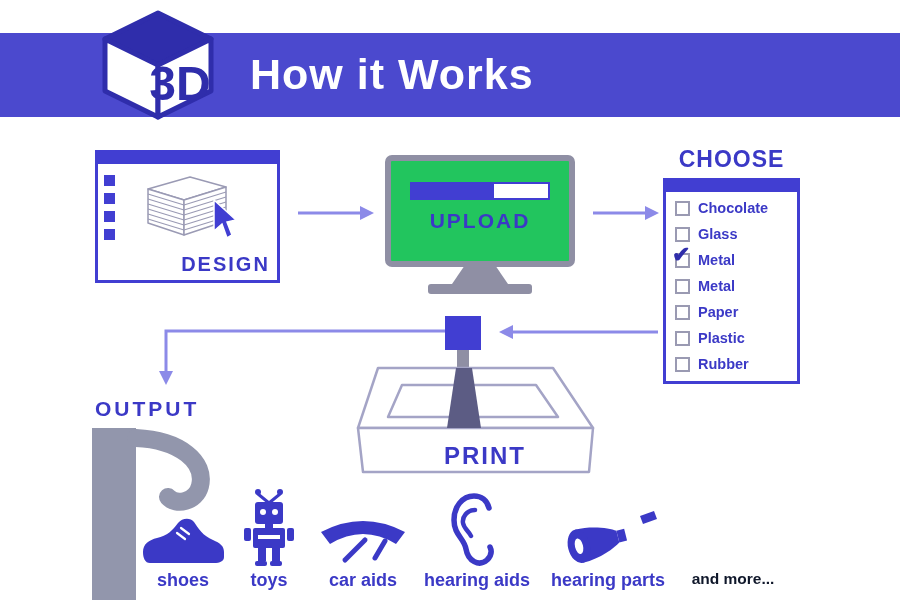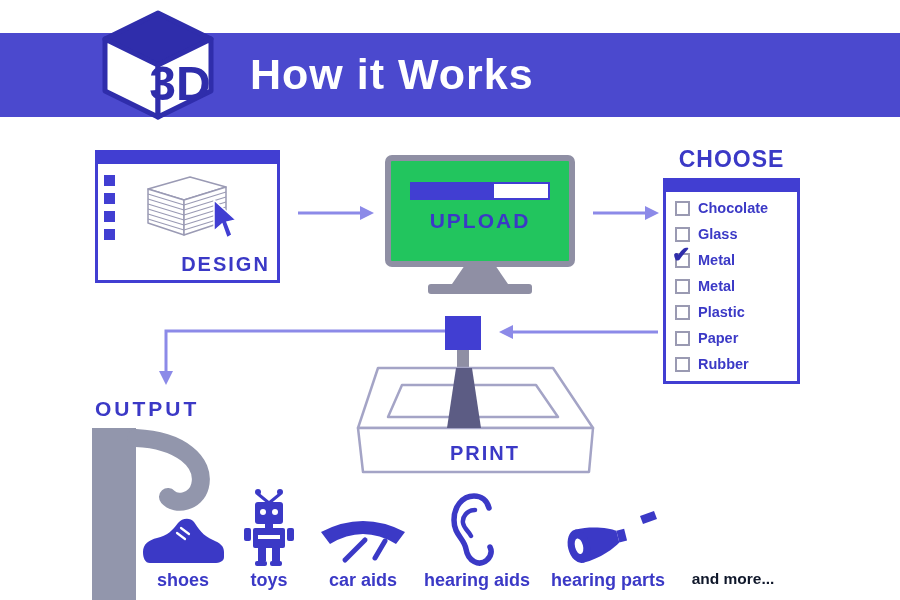--- a/index.html
+++ b/index.html
@@ -51,21 +51,21 @@
   .checkbox { width:15px; height:15px; border:2px solid #9a9ab2; background:#fff; box-sizing:border-box; margin-right:8px; }
   .choose-label { color:#3b39c6; font-size:14.5px; font-weight:700; }
   .check { position:absolute; left:6px; top:-5px; font-size:22px; font-weight:700; color:#2f2dab; display:none; }
   .choose-row.checked .check { display:block; }
 
   
   .print-head { position:absolute; left:445px; top:316px; width:36px; height:34px; background:#413ed2; }
   .print-stem { position:absolute; left:457px; top:350px; width:12px; height:19px; background:#8f8fa4; }
   .printer-svg { position:absolute; left:350px; top:355px; }
   .print-label { position:absolute; left:420px; top:442px; width:130px; text-align:center;
-    color:#3b39c6; font-size:20px; font-weight:800; letter-spacing:2px; }
+    color:#3b39c6; font-size:24px; font-weight:800; letter-spacing:2px; }
 
   
   .output-label { position:absolute; left:95px; top:397px; width:160px;
     color:#3b39c6; font-size:21px; font-weight:800; letter-spacing:3px; }
   .curtain-svg { position:absolute; left:88px; top:426px; }
 
   
   .prod { position:absolute; display:flex; flex-direction:column; align-items:center; }
   .prod-label { position:absolute; top:62px; width:140px; left:50%; transform:translateX(-50%);
     text-align:center; color:#3b39c6; font-size:18px; font-weight:700; }
@@ -177,26 +177,26 @@
         <span class="choose-label">Metal</span>
       </div>
       <div class="choose-row">
         <div class="checkbox"></div>
 
         <span class="choose-label">Metal</span>
       </div>
       <div class="choose-row">
         <div class="checkbox"></div>
 
+        <span class="choose-label">Paper</span>
+      </div>
+      <div class="choose-row">
+        <div class="checkbox"></div>
+
         <span class="choose-label">Plastic</span>
-      </div>
-      <div class="choose-row">
-        <div class="checkbox"></div>
-
-        <span class="choose-label">Paper</span>
       </div>
       <div class="choose-row">
         <div class="checkbox"></div>
 
         <span class="choose-label">Rubber</span>
       </div>
     </div>
   </div>
 
   <div class="print-head"></div>

